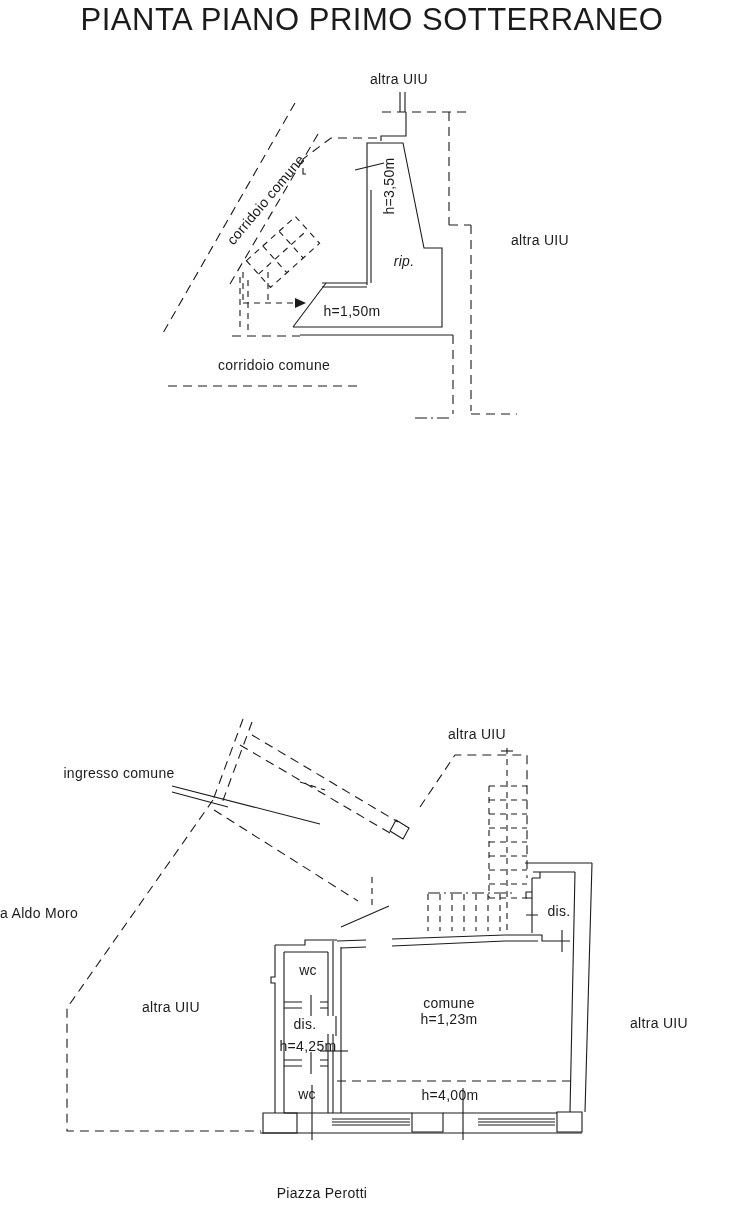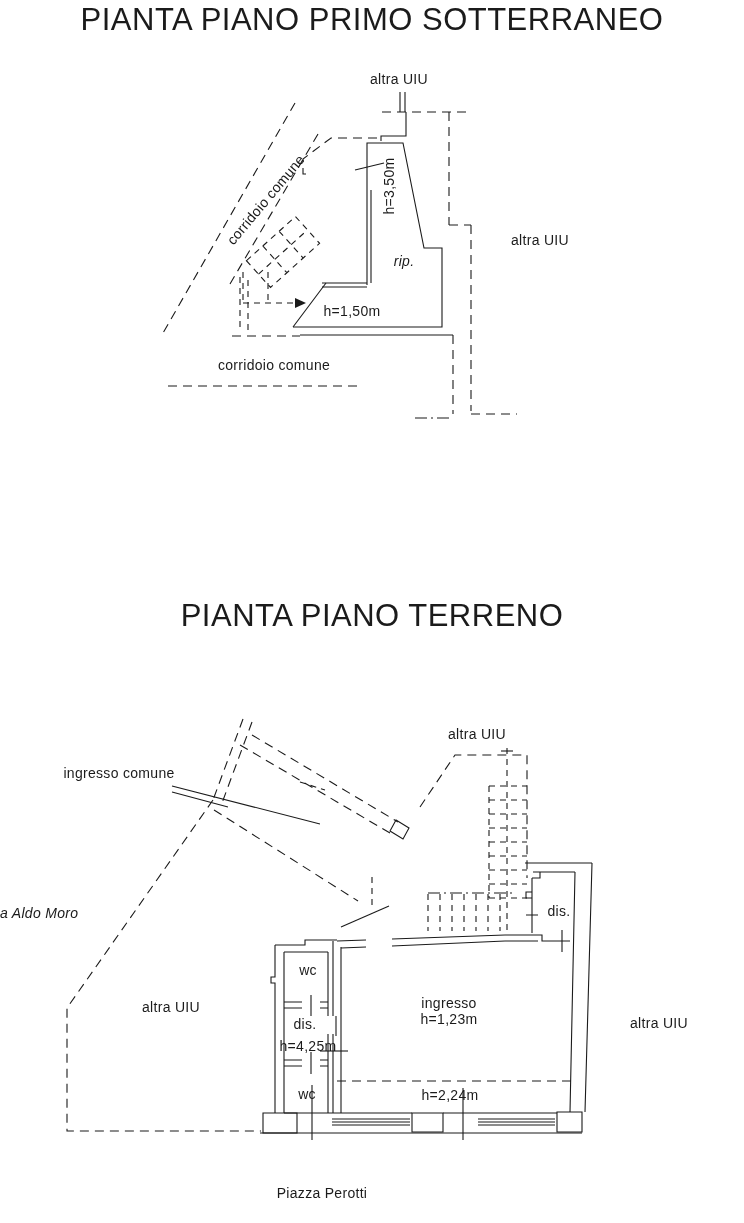--- a/index.html
+++ b/index.html
@@ -16,21 +16,21 @@
   #plan-svg .dash  { stroke-dasharray:9 6; }
   #plan-svg .dash2 { stroke-dasharray:6 5; }
   #plan-svg .dashdot { stroke-dasharray:12 4 2 4; }
   #plan-svg .solidfill { fill:var(--ink); stroke:none; }
   .lbl {
     position:absolute; white-space:nowrap; font-size:14px; line-height:15px;
     transform:translate(-50%,-50%); color:var(--ink); letter-spacing:0.3px;
   }
   .lbl.rot-diag { transform:translate(-50%,-50%) rotate(-50deg); }
   .lbl.rot-vert { transform:translate(-50%,-50%) rotate(-90deg); }
-  .lbl.left-anchored { transform:translate(0,-50%);font-style:italic; }
+  .lbl.left-anchored { transform:translate(0,-50%); }
   .title {
     position:absolute; left:0; width:744px; text-align:center;
     font-size:31px; letter-spacing:0.5px; color:var(--ink); white-space:nowrap;
   }
   .title.second { width:744px; }
 </style>
 </head>
 <body>
 
 <div id="page">
@@ -154,30 +154,29 @@
   <div class="title" style="top:2px;">PIANTA PIANO PRIMO SOTTERRANEO</div>
 
   <div class="lbl" style="left:399px; top:79px;">altra UIU</div>
   <div class="lbl rot-diag" style="left:266px; top:200px;">corridoio comune</div>
   <div class="lbl rot-vert" style="left:389px; top:186px;">h=3,50m</div>
   <div class="lbl" style="left:404px; top:261px;font-style:italic;">rip.</div>
   <div class="lbl" style="left:540px; top:240px;">altra UIU</div>
   <div class="lbl" style="left:352px; top:311px;">h=1,50m</div>
   <div class="lbl" style="left:274px; top:365px;">corridoio comune</div>
 
-  <div class="title second" style="top:598px;">PIANTA PIANO TERRENO</div>
 
   <div class="lbl" style="left:477px; top:734px;">altra UIU</div>
   <div class="lbl" style="left:119px; top:773px;text-align:right;">ingresso comune</div>
   <div class="lbl left-anchored" style="left:0px; top:913px;">a Aldo Moro</div>
   <div class="lbl" style="left:171px; top:1007px;">altra UIU</div>
   <div class="lbl" style="left:308px; top:970px;">wc</div>
-  <div class="lbl" style="left:449px; top:1003px;">ingresso</div>
+  <div class="lbl" style="left:449px; top:1003px;">comune</div>
   <div class="lbl" style="left:449px; top:1019px;">h=1,23m</div>
   <div class="lbl" style="left:305px; top:1024px;">dis.</div>
   <div class="lbl" style="left:308px; top:1046px;">h=4,25m</div>
   <div class="lbl" style="left:307px; top:1094px;">wc</div>
-  <div class="lbl" style="left:450px; top:1095px;">h=2,24m</div>
+  <div class="lbl" style="left:450px; top:1095px;">h=4,00m</div>
   <div class="lbl" style="left:559px; top:911px;">dis.</div>
   <div class="lbl" style="left:659px; top:1023px;">altra UIU</div>
   <div class="lbl" style="left:322px; top:1193px;">Piazza Perotti</div>
 
 </div>
 
 </body></html>

